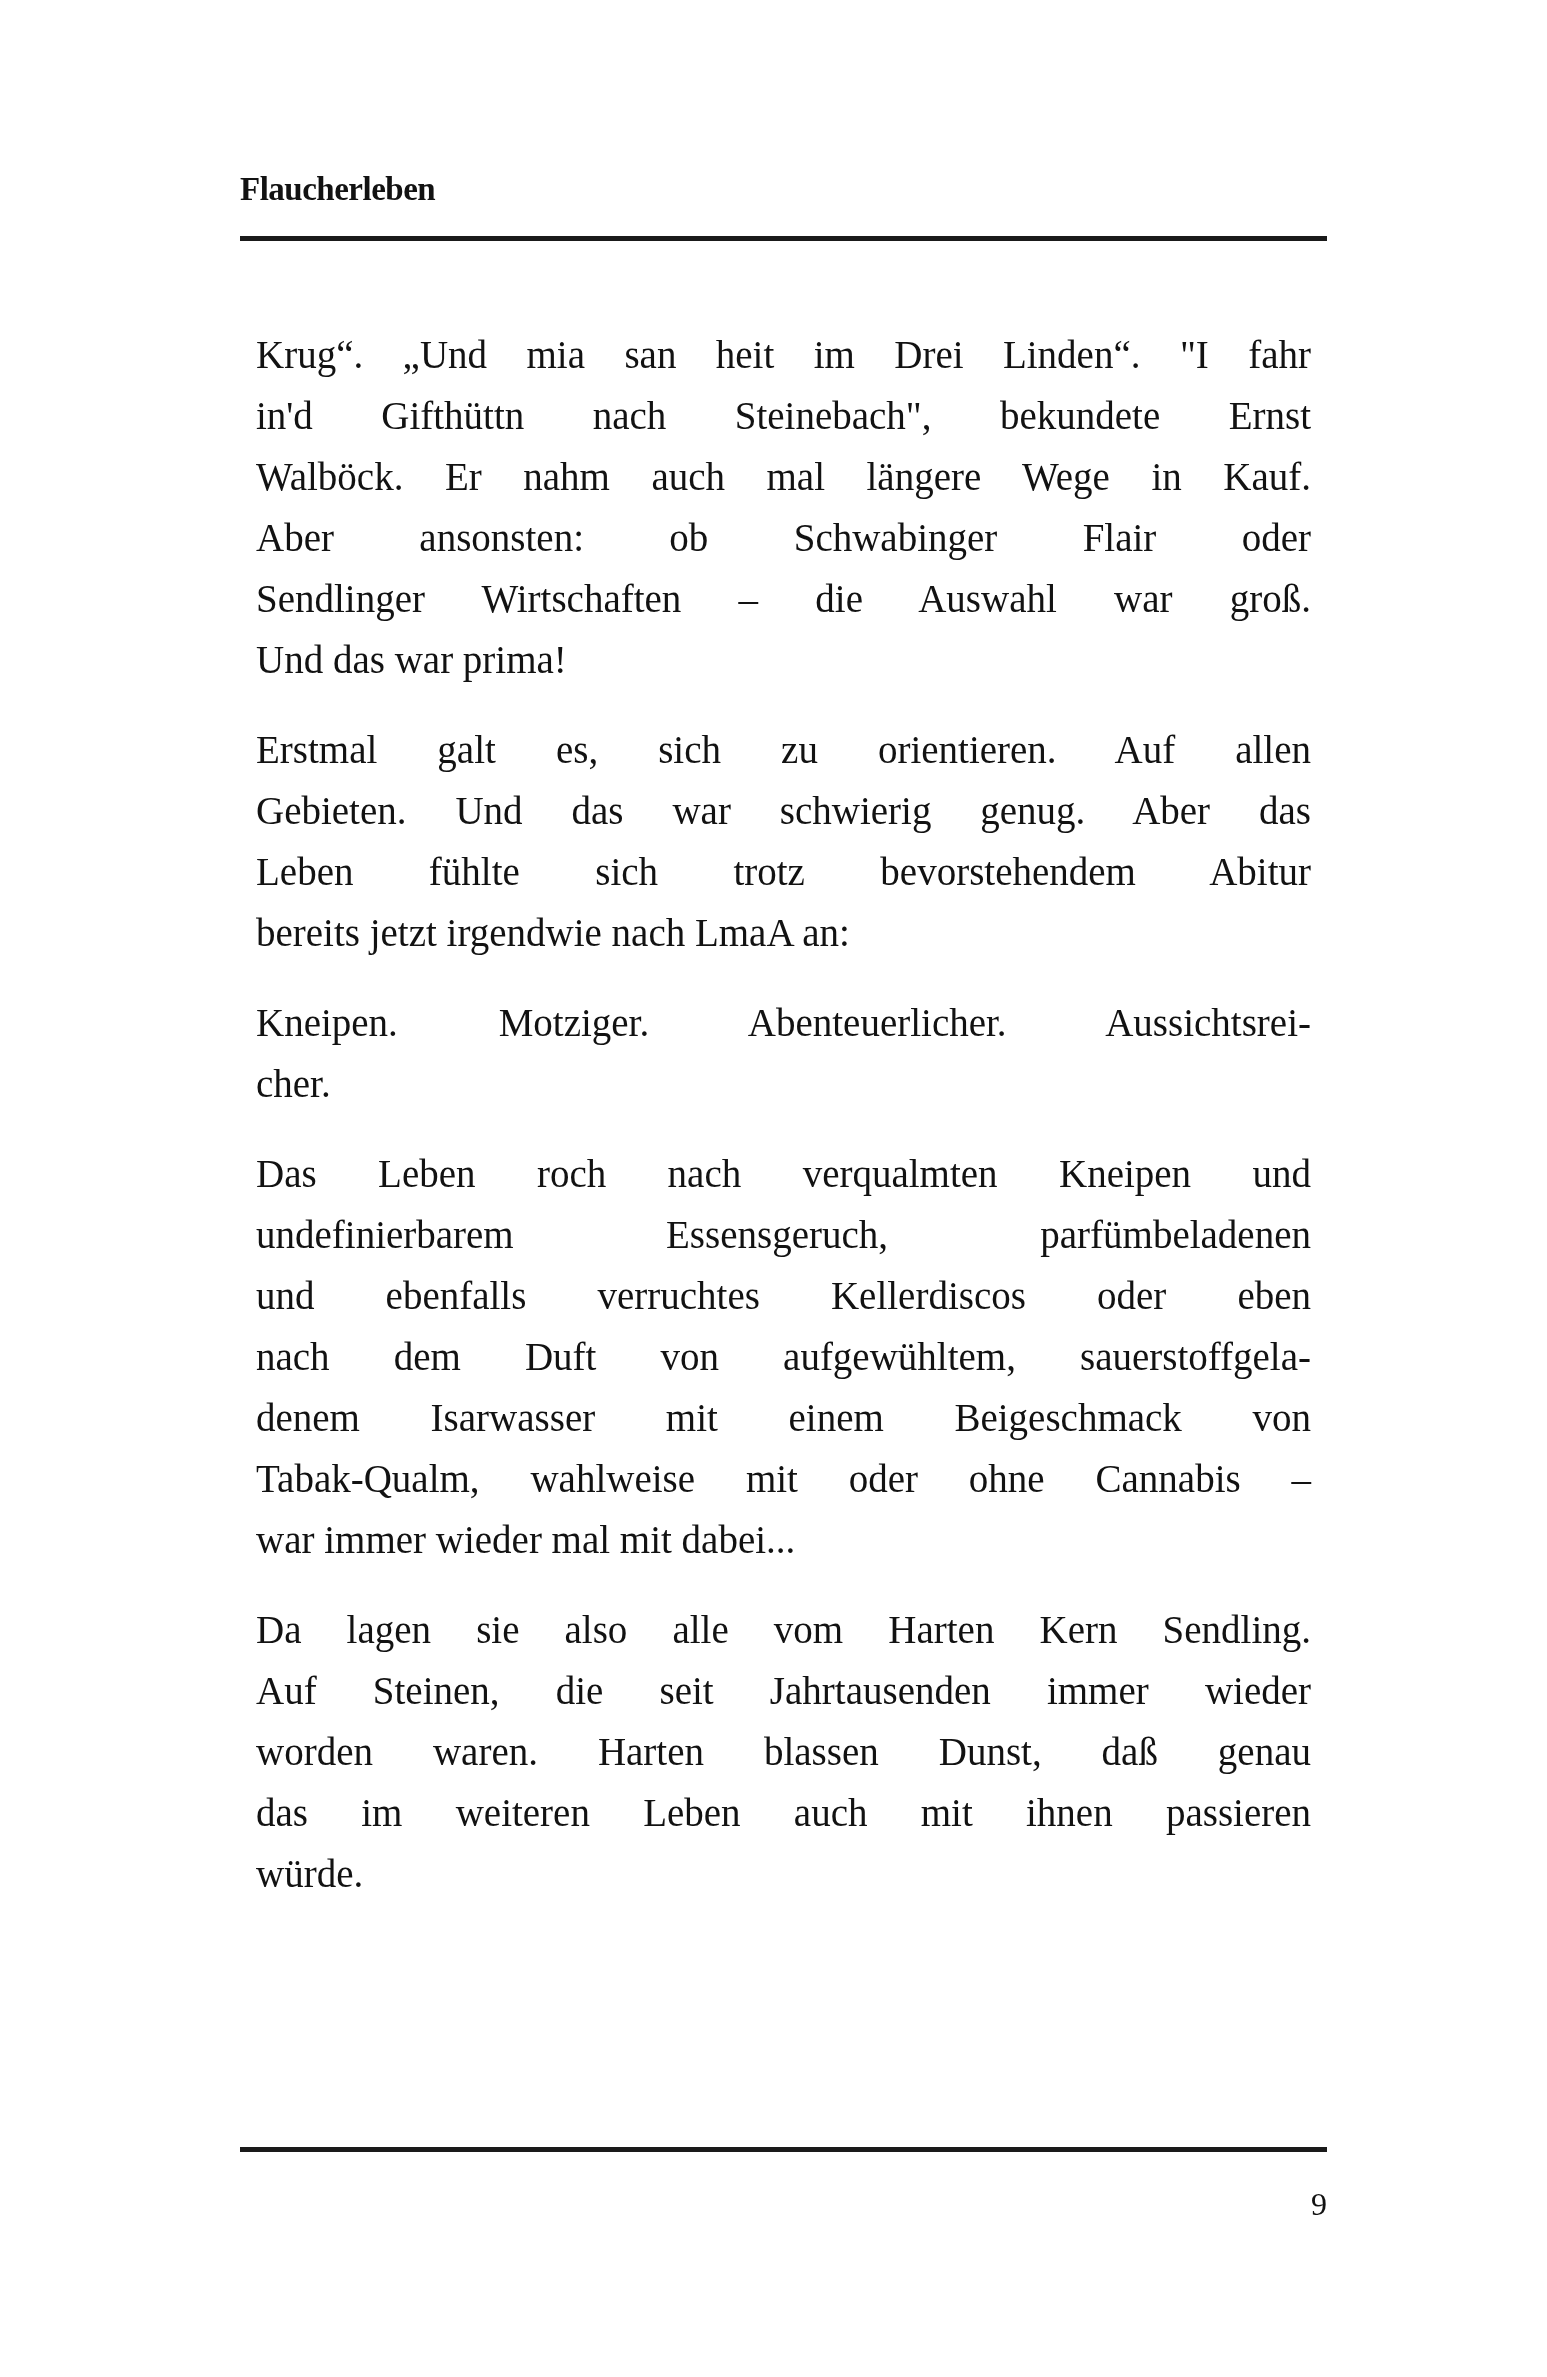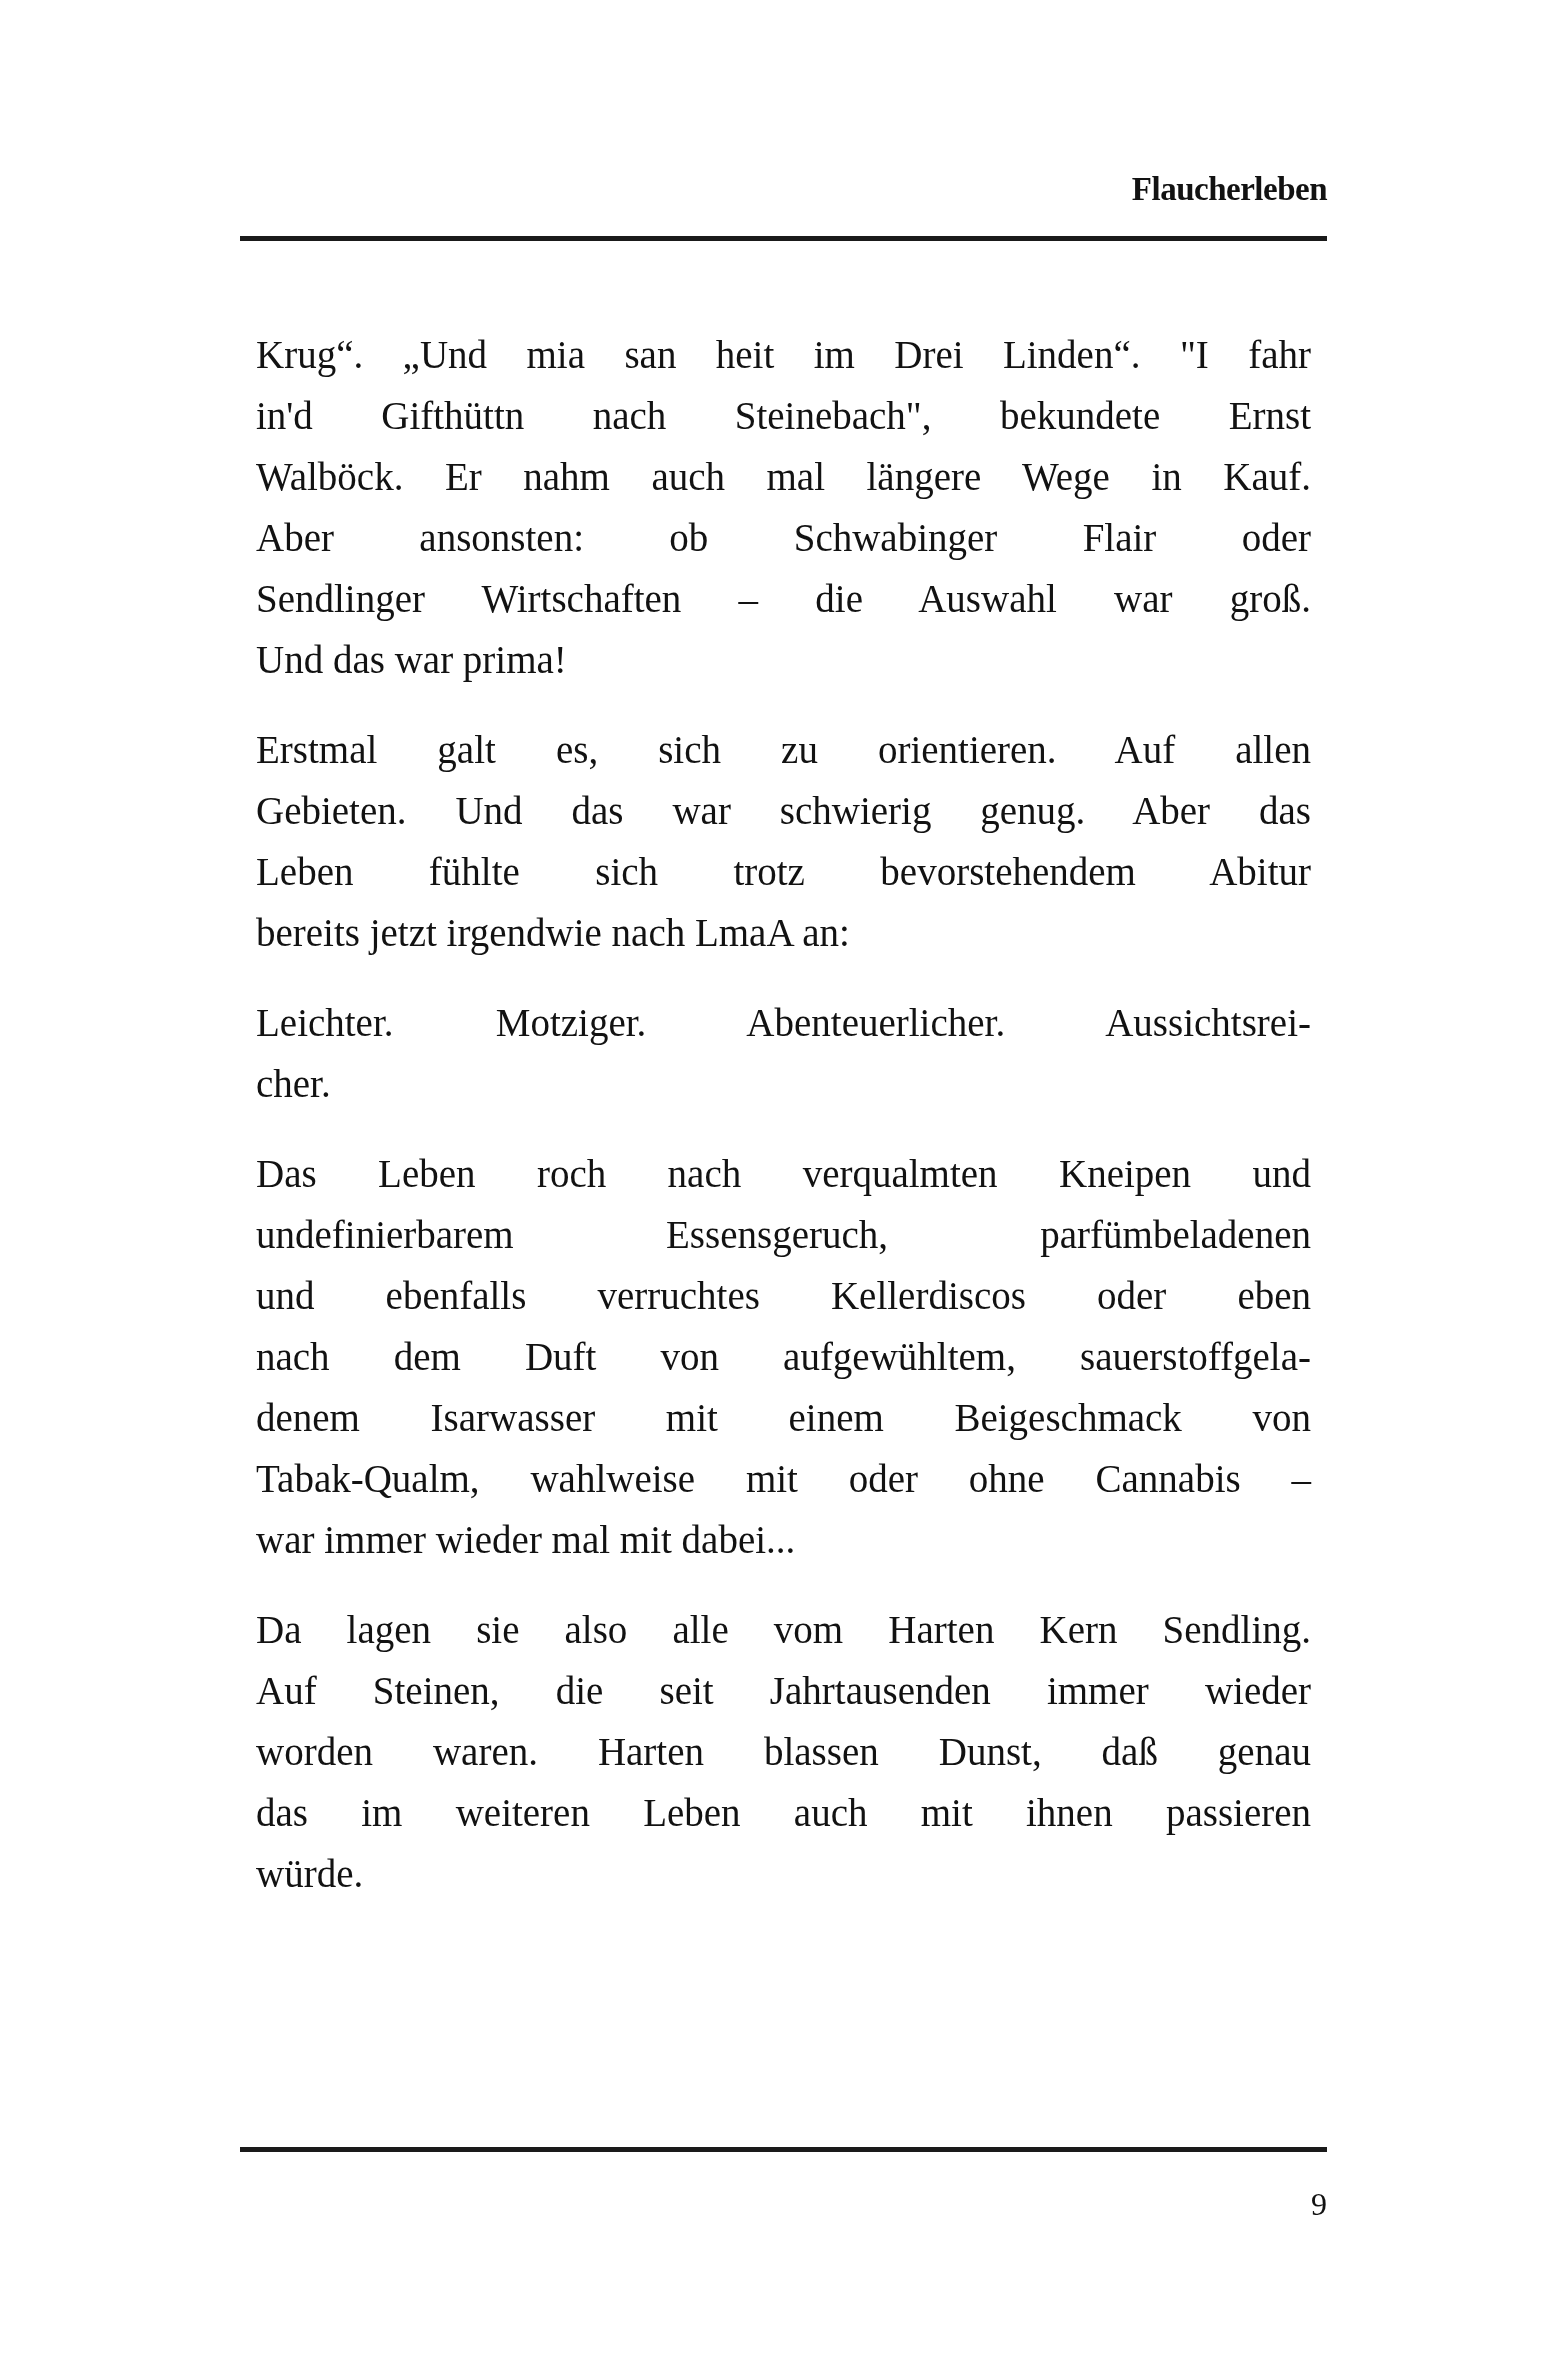--- a/index.html
+++ b/index.html
@@ -17,21 +17,21 @@
     height: 2377px;
     background: #ffffff;
     color: #141414;
     font-family: "Liberation Serif", "DejaVu Serif", serif;
   }
   .running-head {
     position: absolute;
     top: 170px;
     left: 240px;
     width: 1087px;
-    text-align: right;
+    text-align: left;
     font-weight: 700;
     font-size: 33px;
     letter-spacing: -0.5px;
     line-height: 1.2;
     color: #121212;
     font-family: Liberation Serif, serif;
   }
   .rule {
     position: absolute;
     left: 240px;
@@ -93,21 +93,21 @@
         <span class="line">Sendlinger Wirtschaften – die Auswahl war groß.</span>
         <span class="line last">Und das war prima!</span>
       </p>
       <p class="para">
         <span class="line">Erstmal galt es, sich zu orientieren. Auf allen</span>
         <span class="line">Gebieten. Und das war schwierig genug. Aber das</span>
         <span class="line">Leben fühlte sich trotz bevorstehendem Abitur</span>
         <span class="line last">bereits jetzt irgendwie nach LmaA an:</span>
       </p>
       <p class="para">
-        <span class="line">Leichter. Motziger. Abenteuerlicher. Aussichtsrei-</span>
+        <span class="line">Kneipen. Motziger. Abenteuerlicher. Aussichtsrei-</span>
         <span class="line last">cher.</span>
       </p>
       <p class="para">
         <span class="line">Das Leben roch nach verqualmten Kneipen und</span>
         <span class="line">undefinierbarem Essensgeruch, parfümbeladenen</span>
         <span class="line">und ebenfalls verruchtes Kellerdiscos oder eben</span>
         <span class="line">nach dem Duft von aufgewühltem, sauerstoffgela-</span>
         <span class="line">denem Isarwasser mit einem Beigeschmack von</span>
         <span class="line">Tabak-Qualm, wahlweise mit oder ohne Cannabis –</span>
         <span class="line last">war immer wieder mal mit dabei...</span>

